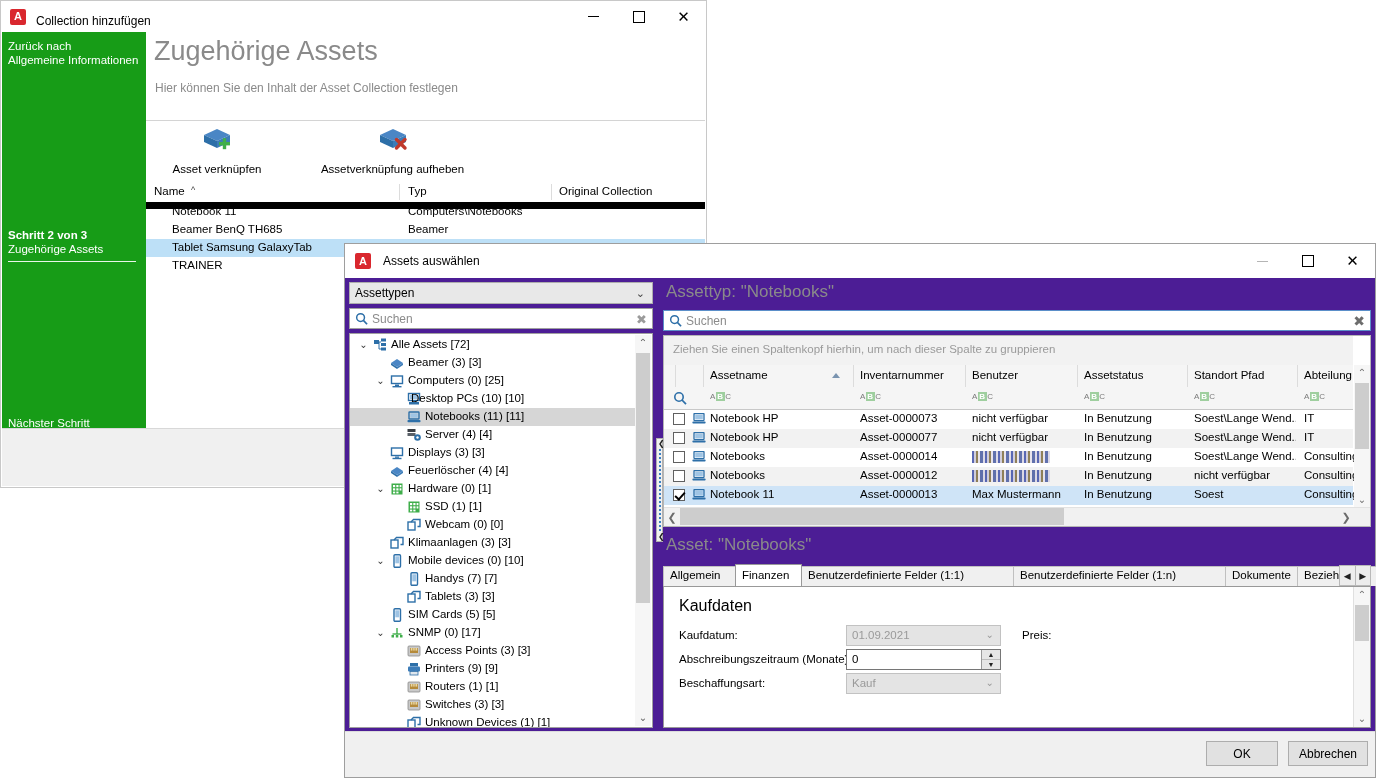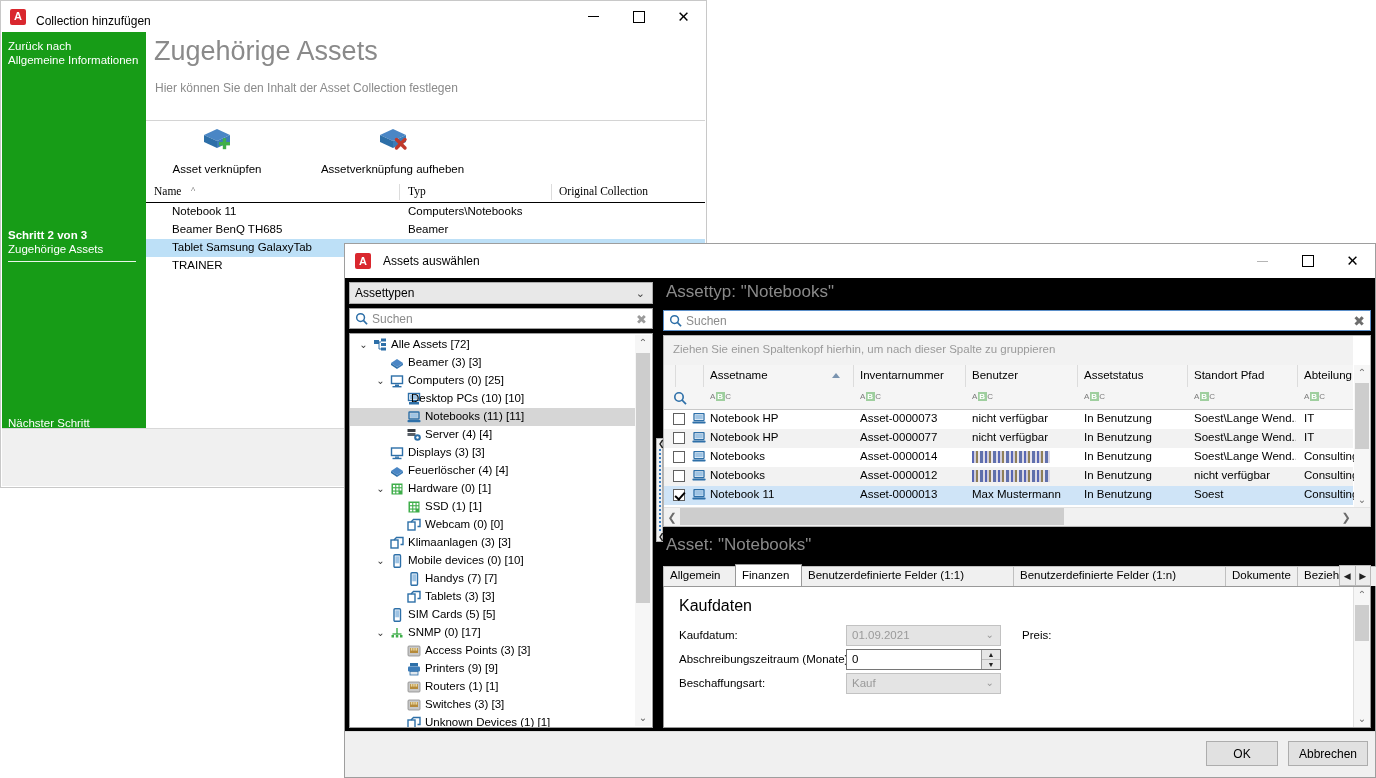--- a/index.html
+++ b/index.html
@@ -54,40 +54,40 @@
   #w1-sub{position:absolute;left:9px;top:49px;font-size:12px;color:#8a8a8a;}
   #w1-headrule{position:absolute;left:0;top:88px;right:0;border-top:1px solid #d4d4d4;}
 
   #w1-toolbar{position:absolute;left:0;top:89px;right:0;height:61px;}
   .tbitem{position:absolute;top:0;height:61px;text-align:center;cursor:default;}
   .tbitem .lbl{position:absolute;left:0;right:0;bottom:7px;font-size:11.5px;color:#000;white-space:nowrap;}
   .boxicon{position:absolute;left:50%;top:4px;transform:translateX(-50%);width:34px;height:28px;}
   #w1-tbrule{position:absolute;left:0;top:149px;right:0;border-top:1px solid #d4d4d4;}
 
   #w1-list{position:absolute;left:0;top:150px;right:0;bottom:0;background:#fff;}
-  #w1-lhead{position:absolute;left:0;top:0;right:0;height:20px;border-bottom:1px solid #000000;font-family:Liberation Serif, serif;}
+  #w1-lhead{position:absolute;left:0;top:0;right:0;height:20px;border-bottom:7px solid #000000;}
   #w1-lhead .hc{position:absolute;top:3px;font-size:11.5px;color:#000;}
   #w1-lhead .vsep{position:absolute;top:2px;height:16px;border-left:1px solid #dcdcdc;}
   .w1row{position:absolute;left:0;right:0;height:18px;font-size:11.5px;color:#000;}
   .w1row .c1{position:absolute;left:26px;top:2px;}
   .w1row .c2{position:absolute;left:262px;top:2px;}
   .w1row.sel{background:#bde0f7;}
 
   #win1-footer{position:absolute;left:1px;right:1px;bottom:1px;height:57px;background:#f0f0f0;border-top:1px solid #d8d8d8;}
 
   
   #win2{
     position:absolute;left:344px;top:243px;width:1032px;height:535px;
     background:#f0f0f0;border:1px solid #9e9e9e;box-sizing:border-box;
   }
   #win2-titlebar{position:absolute;left:0;top:0;right:0;height:34px;background:#fff;display:flex;align-items:center;}
   #win2-titlebar .appicon{margin-left:10px;}
   #win2-title{margin-left:12px;font-size:12px;color:#000;}
 
-  #win2-body{position:absolute;left:0;top:34px;right:0;bottom:45px;background:#000000;}
+  #win2-body{position:absolute;left:0;top:34px;right:0;bottom:45px;background:#4c1d95;}
 
   
   #lpanel{position:absolute;left:4px;top:4px;width:304px;bottom:4px;}
   #assettypen{
     position:absolute;left:0;top:0;width:304px;height:22px;background:#e8e8e8;
     border:1px solid #adadad;box-sizing:border-box;font-size:12px;color:#000;
   }
   #assettypen .t{position:absolute;left:5px;top:3px;}
   #assettypen .chev{position:absolute;right:7px;top:4px;color:#444;font-size:11px;}
   #lsearch{

